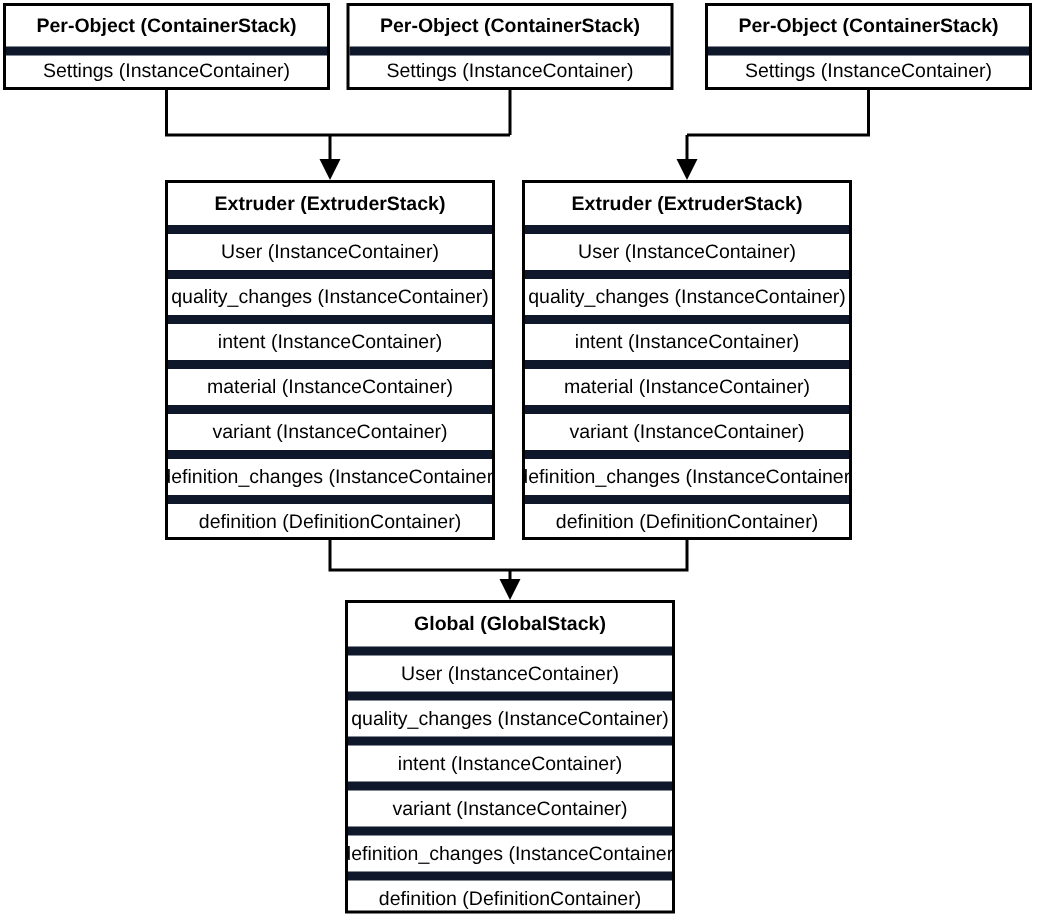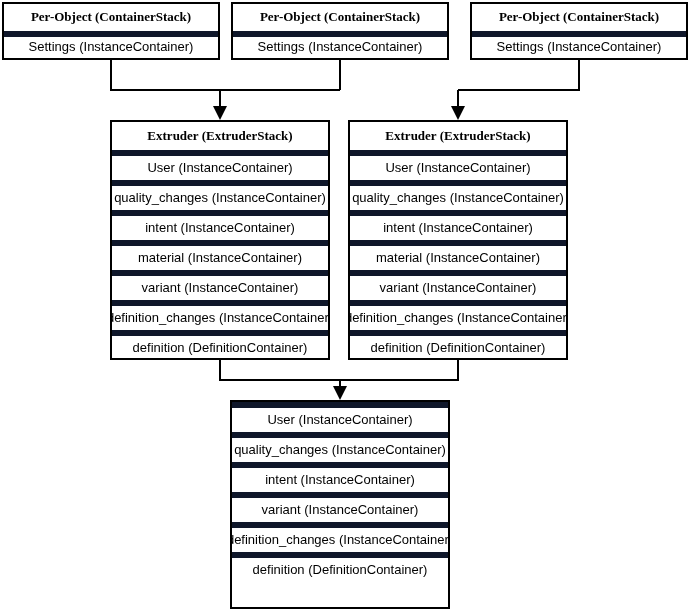--- a/index.html
+++ b/index.html
@@ -28,21 +28,20 @@
     justify-content: center;
     text-align: center;
     color: #000000;
     font-size: 13px;
     line-height: 1.15;
     white-space: nowrap;
     overflow: hidden;
   }
   .row.header {
     font-weight: bold;
-    font-family: Liberation Serif, serif;
   }
   .row.divided {
     border-top: 6px solid #0f172a;
   }
   svg.links {
     position: absolute;
     left: 0;
     top: 0;
     width: 691px;
     height: 611px;
@@ -97,20 +96,21 @@
     <div class="row divided" style="height:30px;">User (InstanceContainer)</div>
     <div class="row divided" style="height:30px;">quality_changes (InstanceContainer)</div>
     <div class="row divided" style="height:30px;">intent (InstanceContainer)</div>
     <div class="row divided" style="height:30px;">material (InstanceContainer)</div>
     <div class="row divided" style="height:30px;">variant (InstanceContainer)</div>
     <div class="row divided" style="height:30px;">definition_changes (InstanceContainer)</div>
     <div class="row divided" style="height:30px;">definition (DefinitionContainer)</div>
   </div>
 
   <div class="node" style="left:230px; top:400px; width:220px; height:209px;">
+    <div class="row header" style="height:29px;">Global (GlobalStack)</div>
     <div class="row divided" style="height:30px;">User (InstanceContainer)</div>
     <div class="row divided" style="height:30px;">quality_changes (InstanceContainer)</div>
     <div class="row divided" style="height:30px;">intent (InstanceContainer)</div>
     <div class="row divided" style="height:30px;">variant (InstanceContainer)</div>
     <div class="row divided" style="height:30px;">definition_changes (InstanceContainer)</div>
     <div class="row divided" style="height:30px;">definition (DefinitionContainer)</div>
   </div>
 
   <svg class="links" viewBox="0 0 691 611" xmlns="http://www.w3.org/2000/svg">
 

